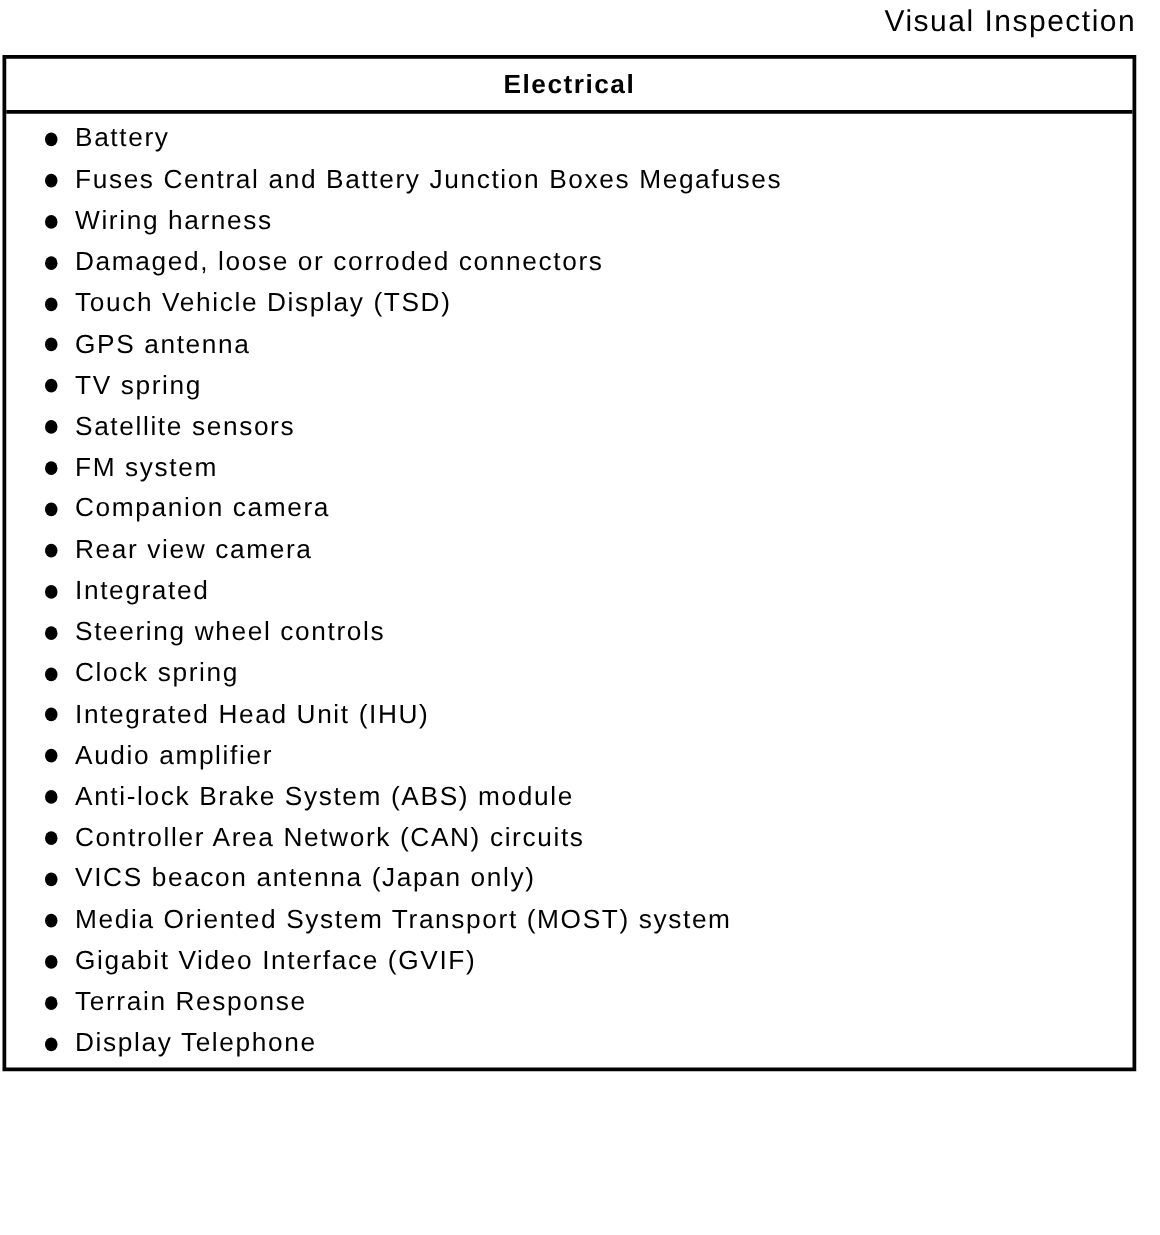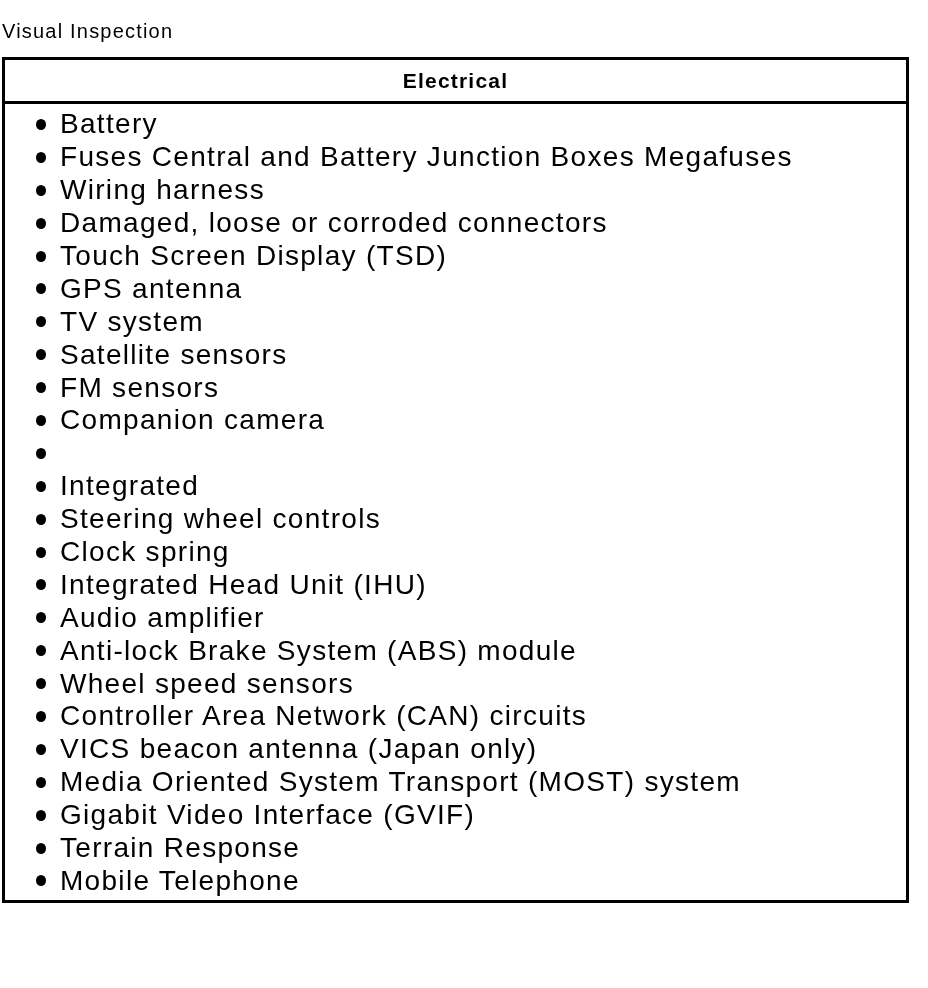--- a/index.html
+++ b/index.html
@@ -15,23 +15,23 @@
     overflow: hidden;
   }
   .canvas {
     position: relative;
     width: 928px;
     height: 988px;
   }
   .page-title {
     width: 907px;
     margin-left: 2px;
-    padding-top: 20px;
-    text-align: left;
-    font-size: 20px;
+    padding-top: 7px;
+    text-align: right;
+    font-size: 24px;
     letter-spacing: 1.2px;
     line-height: 22px;
     font-weight: 400;
   }
   .panel {
     box-sizing: border-box;
     margin: 15px 0 12px 2px;
     width: 907px;
     border: 3px solid var(--fg, #000000);
     background: var(--bg, #ffffff);
@@ -47,21 +47,21 @@
   }
   ul.items {
     list-style: none;
     margin: 0;
     padding: 4px 0 3px 0;
   }
   li.item {
     display: flex;
     align-items: center;
     height: 32.9px;
-    font-size: 28px;
+    font-size: 21px;
     letter-spacing: 1.3px;
     white-space: nowrap;
     overflow: visible;
   }
   .bullet {
     flex: 0 0 auto;
     width: 10px;
     height: 11px;
     border-radius: 50%;
     background: var(--fg, #000000);
@@ -100,50 +100,51 @@
           <span class="item-text">Wiring harness</span>
         </li>
 
         <li class="item">
           <span class="bullet"></span>
           <span class="item-text">Damaged, loose or corroded connectors</span>
         </li>
 
         <li class="item">
           <span class="bullet"></span>
-          <span class="item-text">Touch Screen Display (TSD)</span>
+          <span class="item-text">Touch Vehicle Display (TSD)</span>
         </li>
 
         <li class="item">
           <span class="bullet"></span>
           <span class="item-text">GPS antenna</span>
         </li>
 
         <li class="item">
           <span class="bullet"></span>
-          <span class="item-text">TV system</span>
+          <span class="item-text">TV spring</span>
         </li>
 
         <li class="item">
           <span class="bullet"></span>
           <span class="item-text">Satellite sensors</span>
         </li>
 
         <li class="item">
           <span class="bullet"></span>
-          <span class="item-text">FM sensors</span>
+          <span class="item-text">FM system</span>
         </li>
 
         <li class="item">
           <span class="bullet"></span>
           <span class="item-text">Companion camera</span>
         </li>
 
         <li class="item">
           <span class="bullet"></span>
+          <span class="item-text">Rear view camera</span>
         </li>
 
         <li class="item">
           <span class="bullet"></span>
           <span class="item-text">Integrated</span>
         </li>
 
 
         <li class="item">
           <span class="bullet"></span>
@@ -163,24 +164,20 @@
         <li class="item">
           <span class="bullet"></span>
           <span class="item-text">Audio amplifier</span>
         </li>
 
         <li class="item">
           <span class="bullet"></span>
           <span class="item-text">Anti-lock Brake System (ABS) module</span>
         </li>
 
-        <li class="item">
-          <span class="bullet"></span>
-          <span class="item-text">Wheel speed sensors</span>
-        </li>
 
 
         <li class="item">
           <span class="bullet"></span>
           <span class="item-text">Controller Area Network (CAN) circuits</span>
         </li>
 
         <li class="item">
           <span class="bullet"></span>
           <span class="item-text">VICS beacon antenna (Japan only)</span>
@@ -197,19 +194,19 @@
         </li>
 
 
         <li class="item">
           <span class="bullet"></span>
           <span class="item-text">Terrain Response</span>
         </li>
 
         <li class="item">
           <span class="bullet"></span>
-          <span class="item-text">Mobile Telephone</span>
+          <span class="item-text">Display Telephone</span>
         </li>
       </ul>
 
   </div>
 
 </div>
 
 </body></html>

